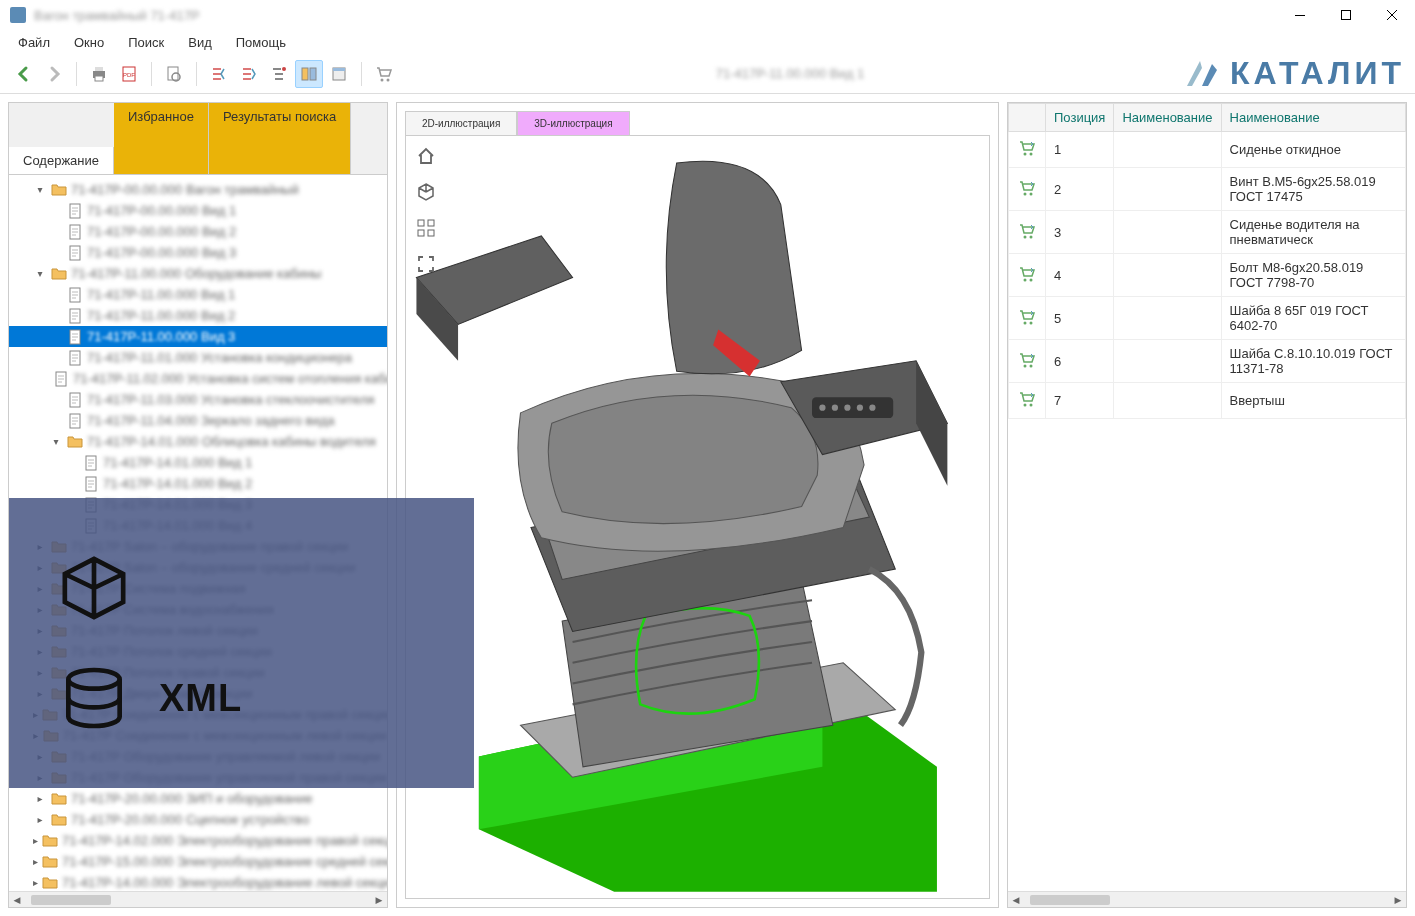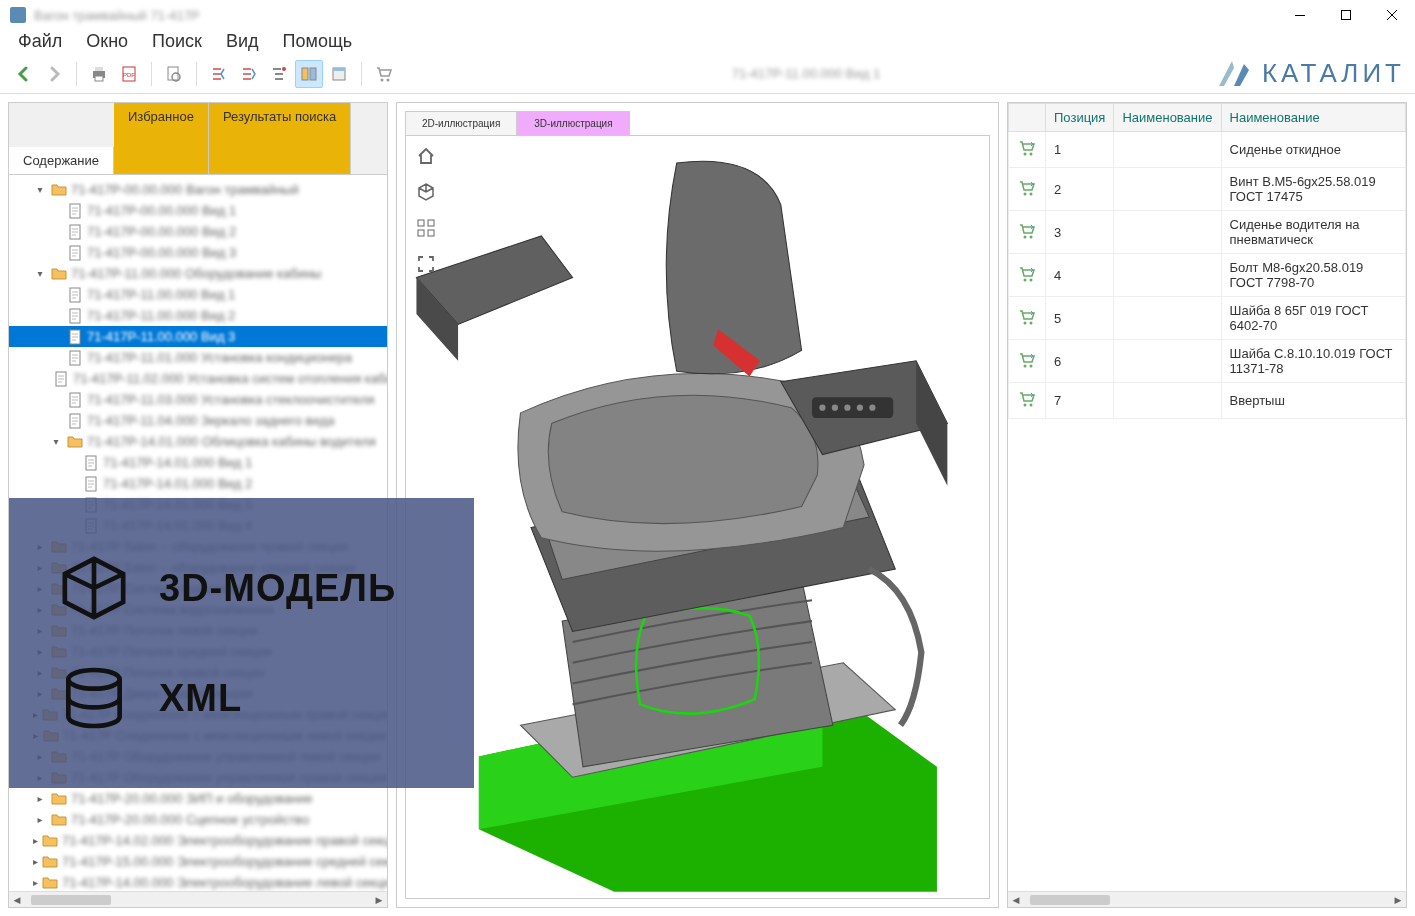--- a/index.html
+++ b/index.html
@@ -4,29 +4,29 @@
 <style>
 * { margin: 0; padding: 0; box-sizing: border-box; font-family: 'Segoe UI', Tahoma, sans-serif; }
 body { background: #fff; width: 1415px; height: 916px; overflow: hidden; font-size: 13px; color: #333; }
 
 .titlebar { height: 30px; display: flex; align-items: center; padding-left: 10px; background: #fff; }
 .titlebar-icon { width: 16px; height: 16px; margin-right: 8px; }
 .titlebar-text { flex: 1; color: #999; filter: blur(2px); font-size: 13px; }
 .win-controls { display: flex; }
 .win-btn { width: 46px; height: 30px; display: flex; align-items: center; justify-content: center; cursor: pointer; }
 
-.menubar { height: 24px; display: flex; align-items: flex-end; padding-left: 8px; gap: 4px; font-size: 18px; }
+.menubar { height: 24px; display: flex; align-items: center; padding-left: 8px; gap: 4px; font-size: 13px; }
 .menubar span { padding: 2px 10px; cursor: pointer; }
 
 .toolbar { height: 40px; display: flex; align-items: center; padding: 0 10px; gap: 2px; border-bottom: 1px solid #ddd; }
 .tbtn { width: 28px; height: 28px; display: flex; align-items: center; justify-content: center; cursor: pointer; border: 1px solid transparent; border-radius: 2px; }
 .tbtn.active { background: #cce8ff; border-color: #99d1ff; }
 .tsep { width: 1px; height: 24px; background: #ddd; margin: 0 6px; }
 .breadcrumb-center { flex: 1; text-align: center; color: #999; filter: blur(2px); font-size: 13px; font-weight: 500; }
-.brand { display: flex; align-items: center; gap: 8px; font-size: 26px; color: #4a7ba6; letter-spacing: 4px; font-weight: 400; }
+.brand { display: flex; align-items: center; gap: 8px; font-size: 32px; color: #4a7ba6; letter-spacing: 4px; font-weight: 700; }
 
 .layout { display: flex; height: calc(916px - 94px); padding: 8px; gap: 8px; }
 
 .panel { border: 1px solid #ccc; background: #fff; display: flex; flex-direction: column; }
 .left-panel { width: 380px; position: relative; }
 .center-panel { flex: 1; position: relative; }
 .right-panel { width: 400px; overflow: hidden; }
 
 .tabs { display: flex; border-bottom: 1px solid #ccc; background: #f0f0f0; font-size: 13px; }
 .tab { padding: 6px 14px; cursor: pointer; background: #eab308; border-right: 1px solid #ccc; }
@@ -462,21 +462,20 @@
         <span class="arrow">◀</span>
         <div class="thumb"></div>
         <span class="arrow" style="margin-left:auto">▶</span>
       </div>
 
     <div class="overlay-box">
       <div class="overlay-row">
         <svg viewBox="0 0 60 60">
             <path d="M30 5 L55 18 L55 42 L30 55 L5 42 L5 18 Z M30 5 L30 30 M30 30 L55 18 M30 30 L5 18 M30 30 L30 55" fill="none" stroke="#111" stroke-width="4"></path>
           </svg>
-        <span class="label">3D-МОДЕЛЬ</span>
       </div>
       <div class="overlay-row">
         <svg viewBox="0 0 60 60">
             <ellipse cx="30" cy="14" rx="22" ry="8" fill="none" stroke="#111" stroke-width="4"></ellipse>
             <path d="M8 14 L8 46 A22 8 0 0 0 52 46 L52 14" fill="none" stroke="#111" stroke-width="4"></path>
             <path d="M8 30 A22 8 0 0 0 52 30" fill="none" stroke="#111" stroke-width="4"></path>
           </svg>
         <span class="label">XML</span>
       </div>
     </div>

